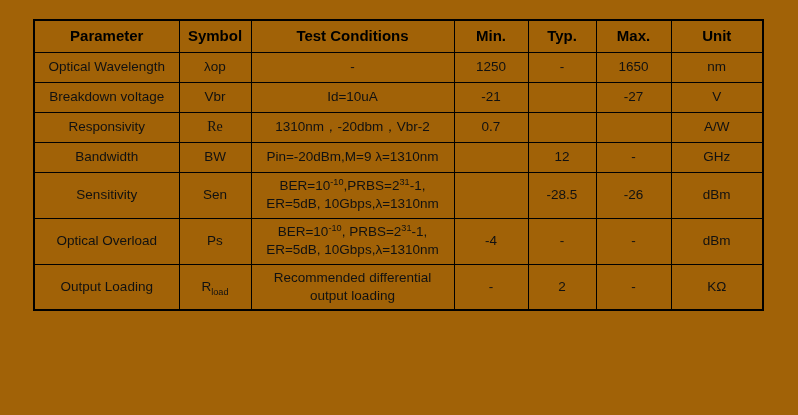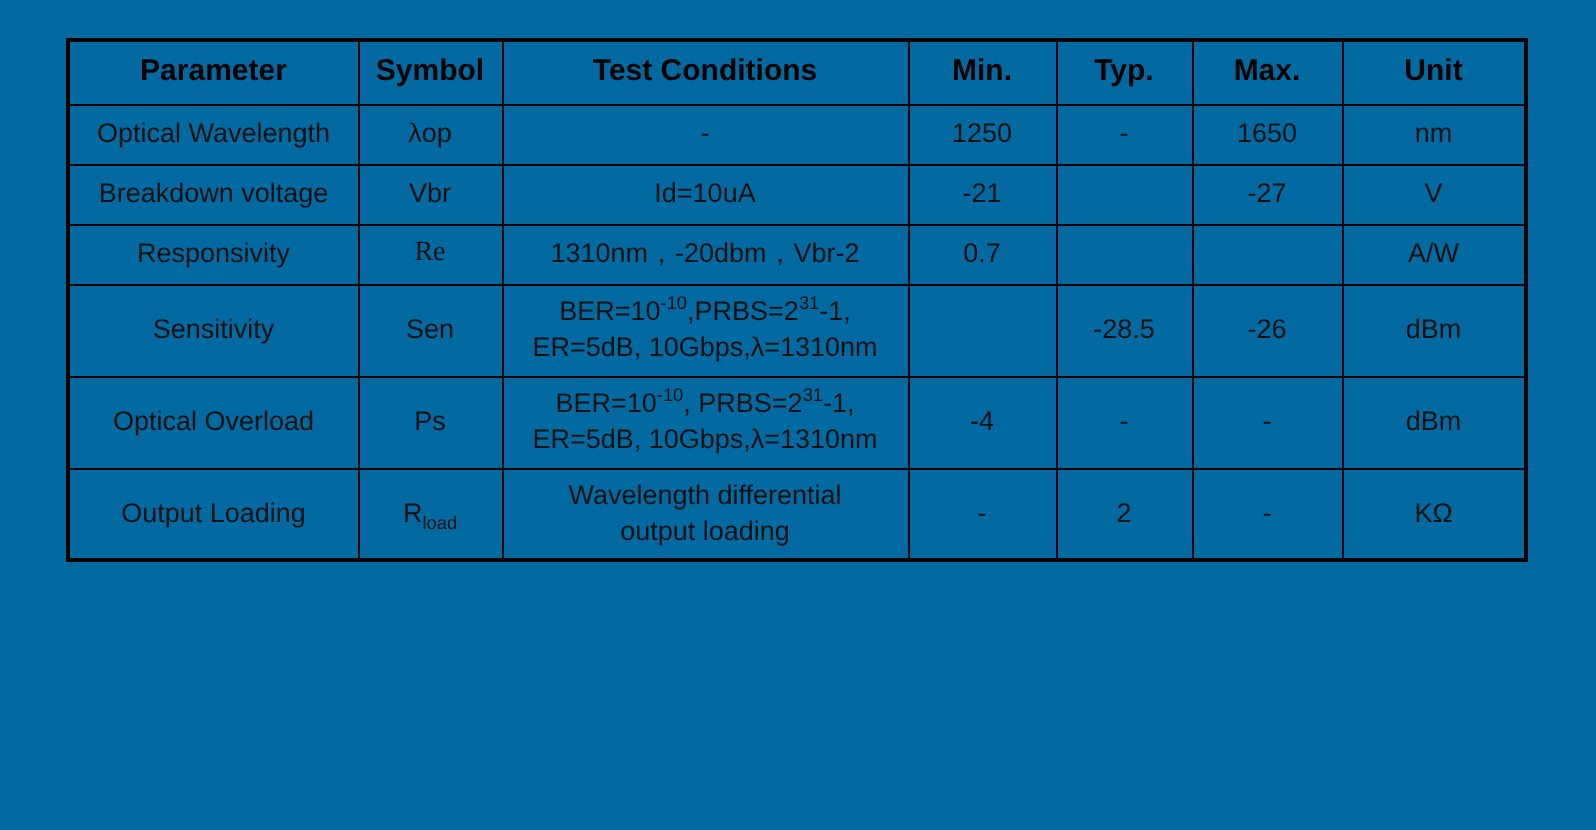--- a/index.html
+++ b/index.html
@@ -6,21 +6,21 @@
     margin: 0;
     padding: 0;
     background: #ffffff;
     font-family: "Liberation Sans", sans-serif;
     color: #111111;
   }
   .page {
     position: relative;
     width: 798px;
     height: 415px;
-    background: #0369a1;
+    background: #a16207;
     overflow: hidden;
   }
   table.spec {
     position: absolute;
     left: 33px;
     top: 19px;
     border-collapse: collapse;
     border: 2px solid #000000;
     table-layout: fixed;
     width: 729px;
@@ -103,20 +103,29 @@
       </tr>
       <tr class="r-single">
         <td>Responsivity</td>
         <td><span class="serif">Re</span></td>
         <td><span>1310nm，-20dbm，Vbr-2</span></td>
         <td>0.7</td>
         <td></td>
         <td></td>
         <td><span>A/W</span></td>
       </tr>
+      <tr class="r-single">
+        <td>Bandwidth</td>
+        <td><span>BW</span></td>
+        <td><span>Pin=-20dBm,M=9 λ=1310nm</span></td>
+        <td></td>
+        <td>12</td>
+        <td>-</td>
+        <td><span>GHz</span></td>
+      </tr>
       <tr class="r-double">
         <td>Sensitivity</td>
         <td><span>Sen</span></td>
         <td><span>BER=10</span><sup>-10</sup><span>,PRBS=2</span><sup>31</sup><span>-1,</span><br><span>ER=5dB, 10Gbps,λ=1310nm</span></td>
         <td></td>
         <td>-28.5</td>
         <td>-26</td>
         <td><span>dBm</span></td>
       </tr>
       <tr class="r-double">
@@ -124,21 +133,21 @@
         <td><span>Ps</span></td>
         <td><span>BER=10</span><sup>-10</sup><span>, PRBS=2</span><sup>31</sup><span>-1,</span><br><span>ER=5dB, 10Gbps,λ=1310nm</span></td>
         <td>-4</td>
         <td>-</td>
         <td>-</td>
         <td><span>dBm</span></td>
       </tr>
       <tr class="r-double">
         <td>Output Loading</td>
         <td><span>R</span><sub>load</sub></td>
-        <td><span>Wavelength differential</span><br><span>output loading</span></td>
+        <td><span>Recommended differential</span><br><span>output loading</span></td>
         <td>-</td>
         <td>2</td>
         <td>-</td>
         <td><span>KΩ</span></td>
       </tr>
     </tbody>
   </table>
 </div>
 
 </body></html>

